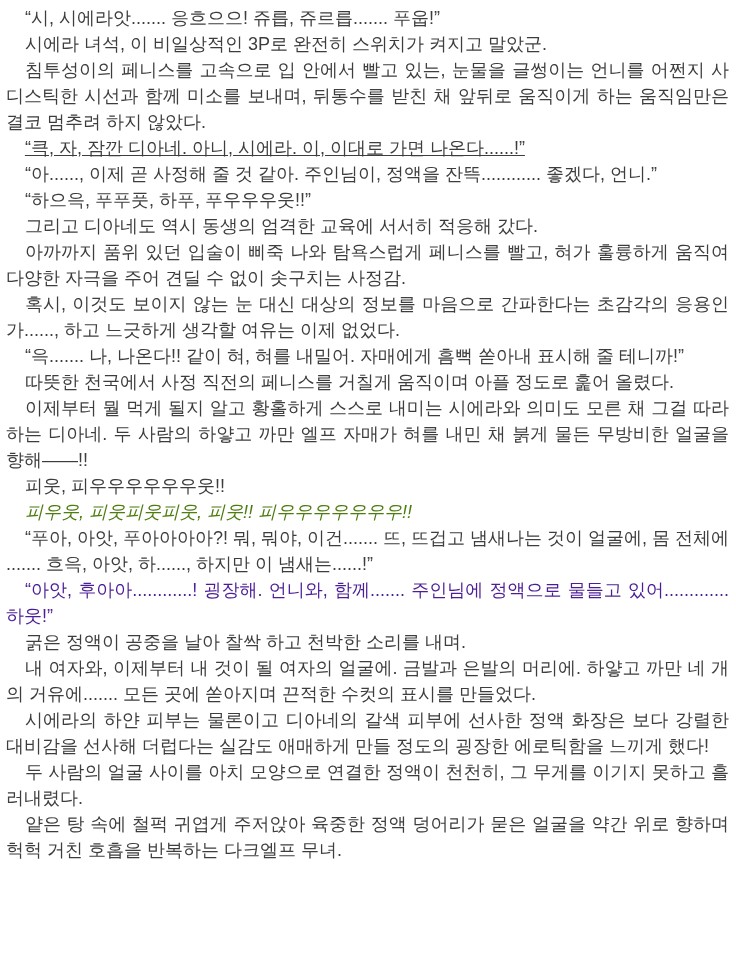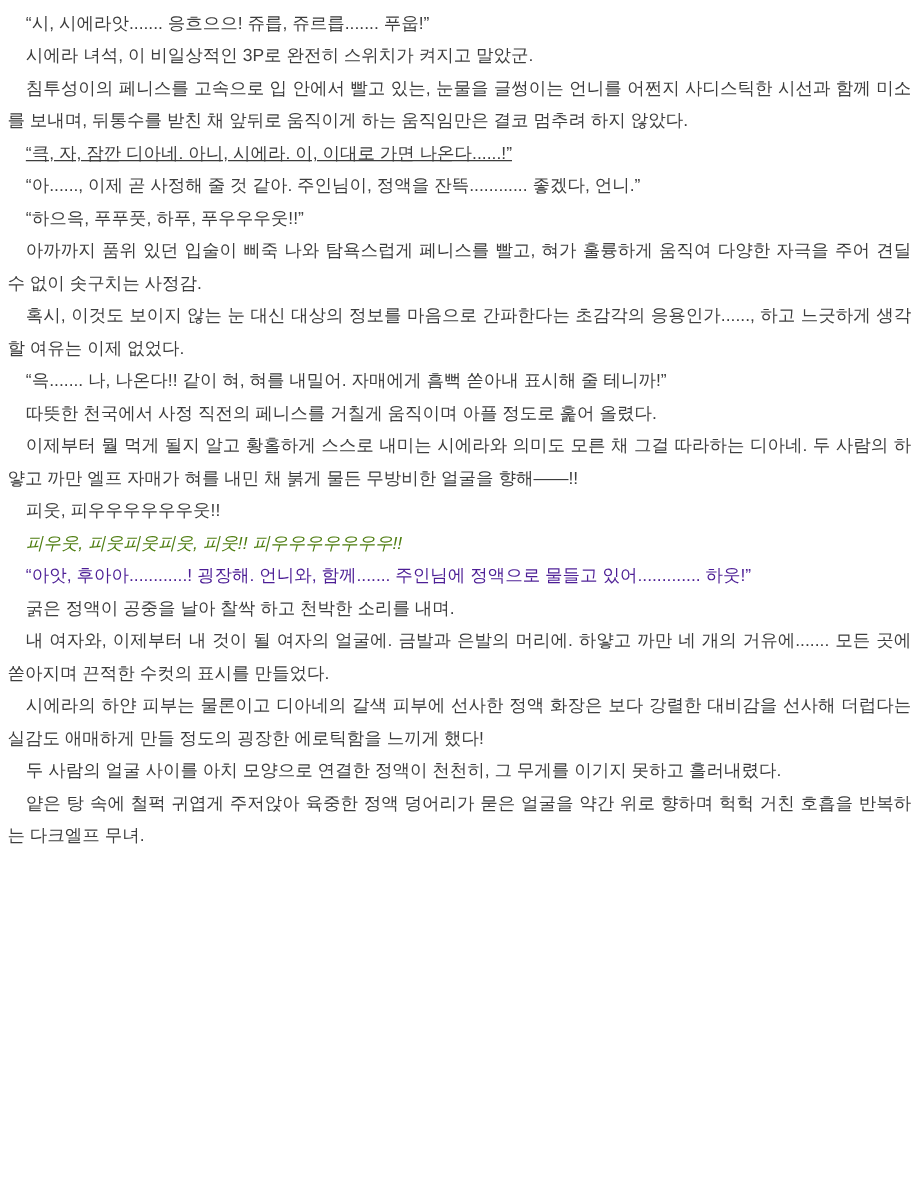--- a/index.html
+++ b/index.html
@@ -16,21 +16,21 @@
   .page {
     box-sizing: border-box;
     width: 736px;
     height: 953px;
     padding: 5px 7px 0 6px;
     background: #ffffff;
   }
   .text-body p {
     margin: 0;
     padding: 0;
-    font-size: 14px;
+    font-size: 18px;
     line-height: 26px;
     color: #3d3d3d;
     text-align: justify;
     text-indent: 1.05em;
     word-break: normal;
     line-break: anywhere;
     overflow-wrap: break-word;
     font-kerning: none;
   }
 </style>
@@ -38,27 +38,29 @@
 <body style="background: rgb(255, 255, 255);">
 
 <main class="page">
   <article class="text-body">
       <p style="color: rgb(61, 61, 61);">“시, 시에라앗....... 응흐으으! 쥬릅, 쥬르릅....... 푸웁!”</p>
       <p style="color: rgb(61, 61, 61);">시에라 녀석, 이 비일상적인 3P로 완전히 스위치가 켜지고 말았군.</p>
       <p style="color: rgb(61, 61, 61);">침투성이의 페니스를 고속으로 입 안에서 빨고 있는, 눈물을 글썽이는 언니를 어쩐지 사디스틱한 시선과 함께 미소를 보내며, 뒤통수를 받친 채 앞뒤로 움직이게 하는 움직임만은 결코 멈추려 하지 않았다.</p>
       <p style="color: rgb(61, 61, 61); text-decoration: underline;">“큭, 자, 잠깐 디아네. 아니, 시에라. 이, 이대로 가면 나온다......!”</p>
       <p style="color: rgb(61, 61, 61);">“아......, 이제 곧 사정해 줄 것 같아. 주인님이, 정액을 잔뜩............ 좋겠다, 언니.”</p>
       <p style="color: rgb(61, 61, 61);">“하으윽, 푸푸풋, 하푸, 푸우우우웃!!”</p>
+      <p style="color: rgb(61, 61, 61);">그리고 디아네도 역시 동생의 엄격한 교육에 서서히 적응해 갔다.</p>
       <p style="color: rgb(61, 61, 61);">아까까지 품위 있던 입술이 삐죽 나와 탐욕스럽게 페니스를 빨고, 혀가 훌륭하게 움직여 다양한 자극을 주어 견딜 수 없이 솟구치는 사정감.</p>
       <p style="color: rgb(61, 61, 61);">혹시, 이것도 보이지 않는 눈 대신 대상의 정보를 마음으로 간파한다는 초감각의 응용인가......, 하고 느긋하게 생각할 여유는 이제 없었다.</p>
       <p style="color: rgb(61, 61, 61);">“윽....... 나, 나온다!! 같이 혀, 혀를 내밀어. 자매에게 흠뻑 쏟아내 표시해 줄 테니까!”</p>
       <p style="color: rgb(61, 61, 61);">따뜻한 천국에서 사정 직전의 페니스를 거칠게 움직이며 아플 정도로 훑어 올렸다.</p>
       <p style="color: rgb(61, 61, 61);">이제부터 뭘 먹게 될지 알고 황홀하게 스스로 내미는 시에라와 의미도 모른 채 그걸 따라하는 디아네. 두 사람의 하얗고 까만 엘프 자매가 혀를 내민 채 붉게 물든 무방비한 얼굴을 향해——!!</p>
       <p style="color: rgb(61, 61, 61);">피웃, 피우우우우우우웃!!</p>
       <p style="color: #4d7c0f; font-style: italic;">피우웃, 피웃피웃피웃, 피웃!! 피우우우우우우우!!</p>
+      <p style="color: rgb(61, 61, 61);">“푸아, 아앗, 푸아아아아?! 뭐, 뭐야, 이건....... 뜨, 뜨겁고 냄새나는 것이 얼굴에, 몸 전체에....... 흐윽, 아앗, 하......, 하지만 이 냄새는......!”</p>
       <p style="color: #4c1d95;">“아앗, 후아아............! 굉장해. 언니와, 함께....... 주인님에 정액으로 물들고 있어............. 하웃!”</p>
       <p style="color: rgb(61, 61, 61);">굵은 정액이 공중을 날아 찰싹 하고 천박한 소리를 내며.</p>
       <p style="color: rgb(61, 61, 61);">내 여자와, 이제부터 내 것이 될 여자의 얼굴에. 금발과 은발의 머리에. 하얗고 까만 네 개의 거유에....... 모든 곳에 쏟아지며 끈적한 수컷의 표시를 만들었다.</p>
       <p style="color: rgb(61, 61, 61);">시에라의 하얀 피부는 물론이고 디아네의 갈색 피부에 선사한 정액 화장은 보다 강렬한 대비감을 선사해 더럽다는 실감도 애매하게 만들 정도의 굉장한 에로틱함을 느끼게 했다!</p>
       <p style="color: rgb(61, 61, 61);">두 사람의 얼굴 사이를 아치 모양으로 연결한 정액이 천천히, 그 무게를 이기지 못하고 흘러내렸다.</p>
       <p style="color: rgb(61, 61, 61);">얕은 탕 속에 철퍽 귀엽게 주저앉아 육중한 정액 덩어리가 묻은 얼굴을 약간 위로 향하며 헉헉 거친 호흡을 반복하는 다크엘프 무녀.</p>
     </article>
 </main>
 
 </body></html>

